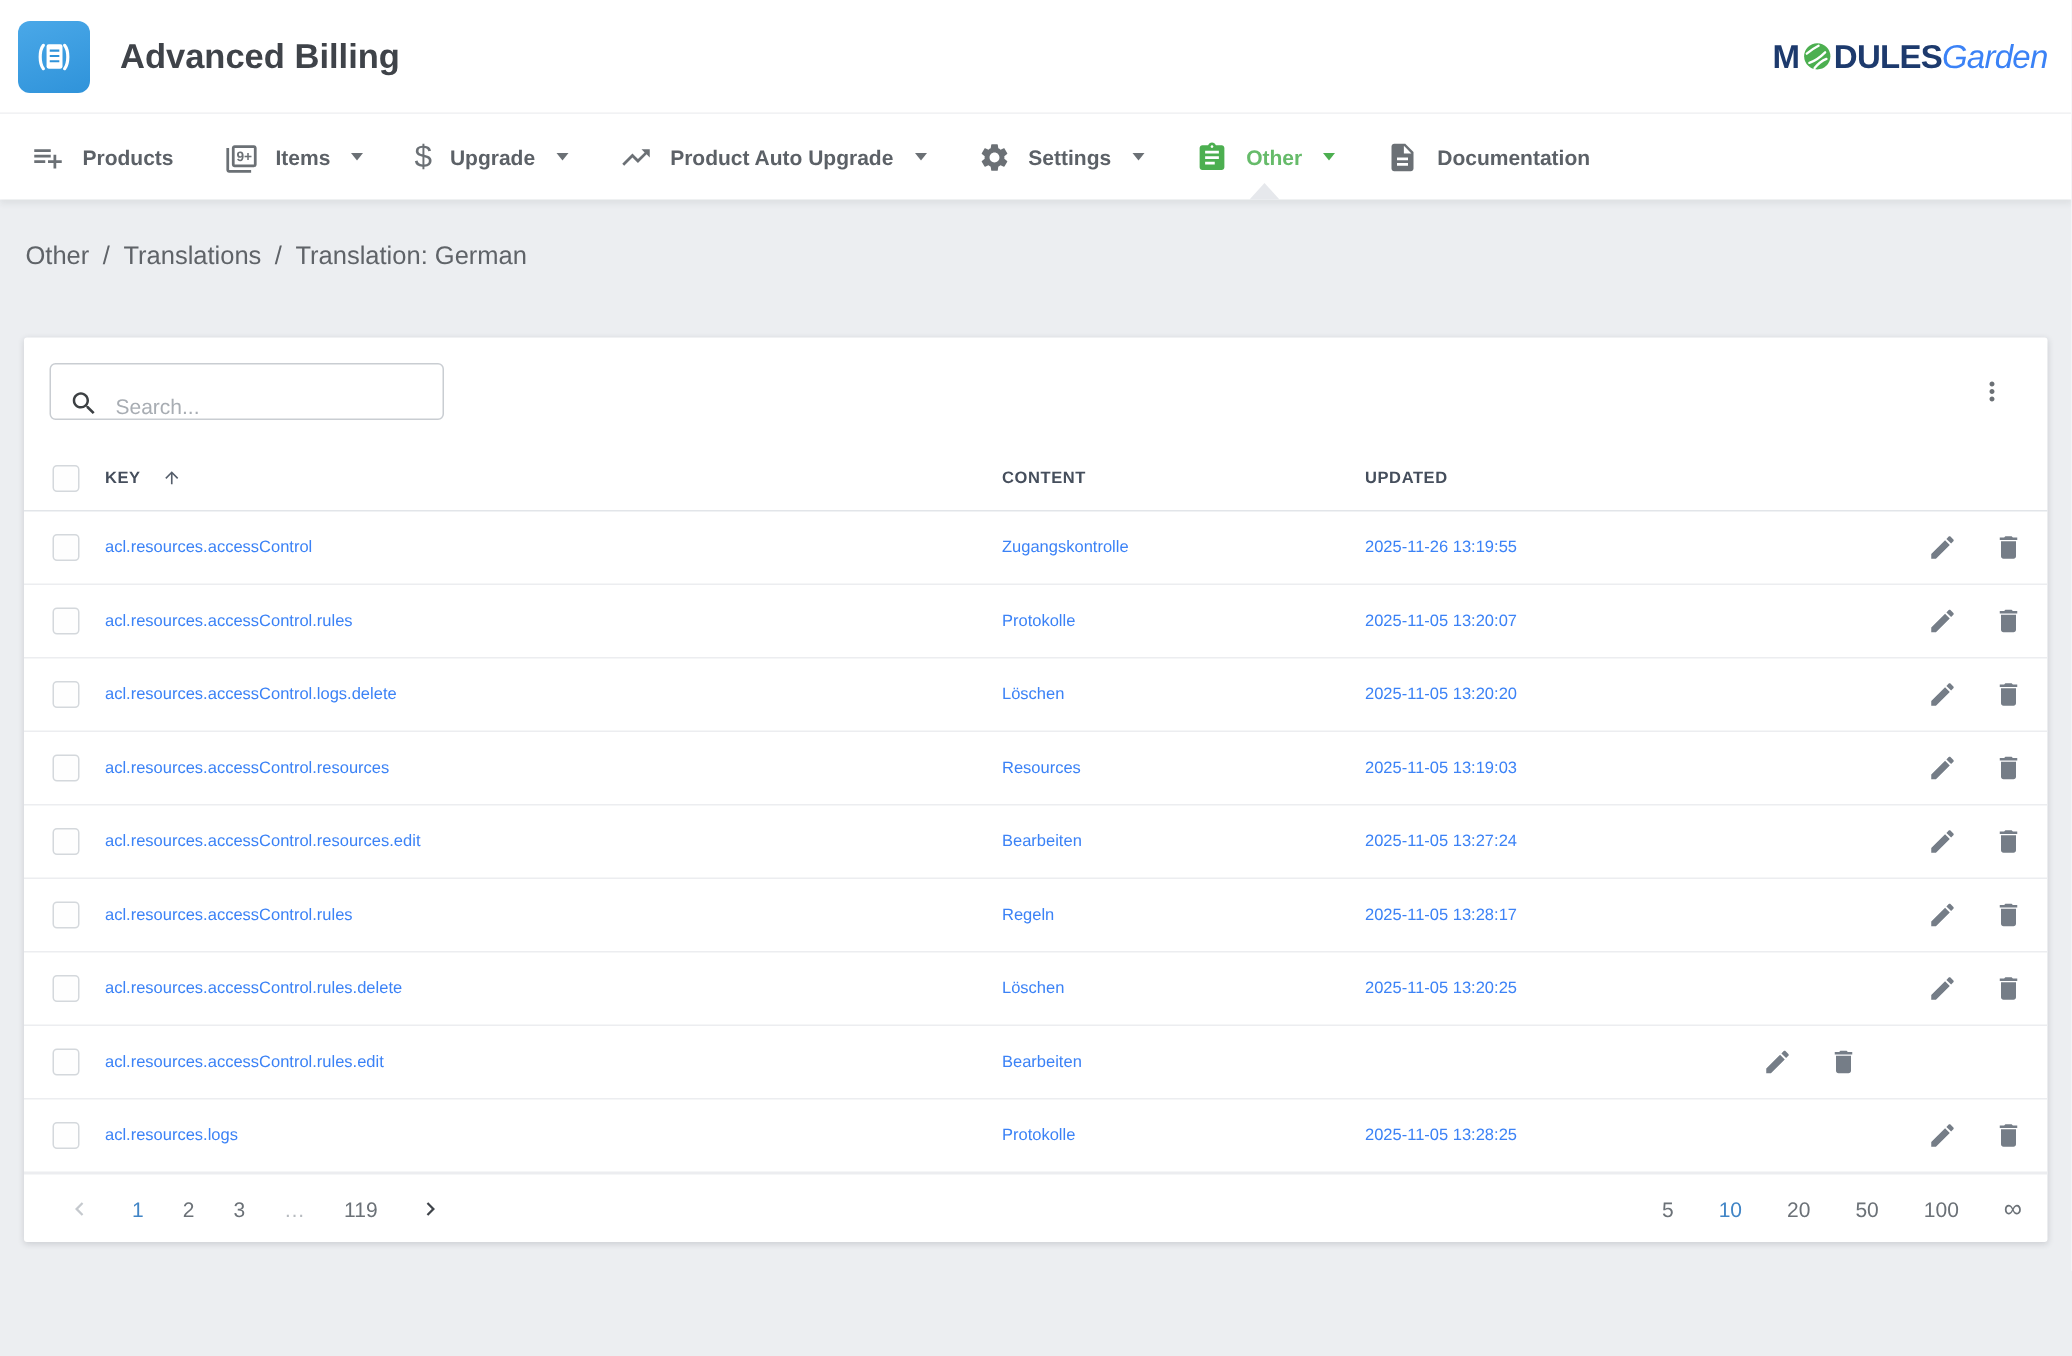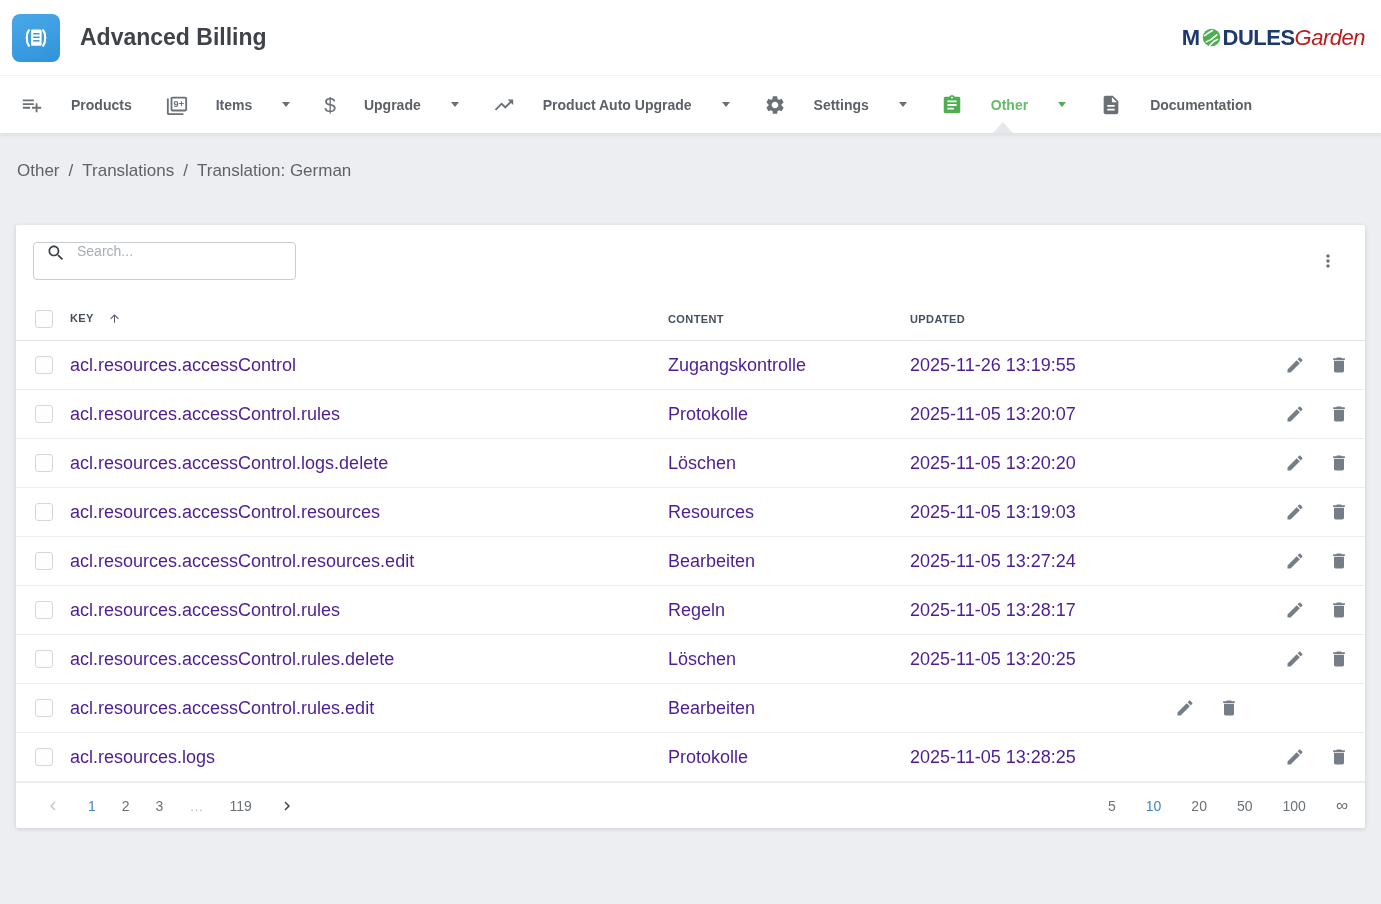--- a/index.html
+++ b/index.html
@@ -20,30 +20,30 @@
     background:linear-gradient(160deg,#4aa8e8,#2f93da);
     display:flex; align-items:center; justify-content:center;
     margin-left:-4px;
   }
   .app-title {
     margin-left:20px; font-size:23px; font-weight:bold; color:#3f4349;
   }
   .brand { margin-left:auto; display:flex; align-items:center; font-size:22px; line-height:1; }
   .brand .navy { color:#1d3a6d; font-weight:bold; letter-spacing:-0.5px; }
   .brand .globe { margin:0 1px; display:flex; }
-  .brand .green { color:#b91c1c; font-weight:normal; font-style:italic; letter-spacing:-0.5px; }
+  .brand .green { color:#3b82f6; font-weight:normal; font-style:italic; letter-spacing:-0.5px; }
   
   .navbar {
     height:58px; background:#fff; display:flex; align-items:stretch;
     padding:0 4px; position:relative;
     border-top:1px solid #f1f2f4;
     box-shadow:0 3px 4px rgba(40,50,60,0.07);
   }
   .nav-item {
-    display:flex; align-items:center; gap:28px; padding:0 17px;
+    display:flex; align-items:center; gap:12px; padding:0 17px;
     font-size:14px; font-weight:bold; color:#5c6167; cursor:pointer;
     position:relative;
   }
   .nav-item .nicon { display:flex; color:#6b7075; }
   .nav-item .nicon svg { fill:#6b7075; }
   .nav-item.active { color:#66bb6a; }
   .nav-item.active .nicon svg { fill:#4caf50; }
   .nav-item.active .caret { color:#4caf50; }
   .caret {
     width:0; height:0; margin-left:2px;
@@ -62,21 +62,21 @@
   .breadcrumb { font-size:17px; color:#5f6368; margin-left:1px; margin-bottom:44px; display:flex; gap:9px; }
   .breadcrumb .sep { color:#5f6368; }
   
   .card {
     background:#fff; border-radius:2px;
     box-shadow:0 1px 4px rgba(30,40,50,0.16);
   }
   .toolbar { display:flex; align-items:center; justify-content:space-between; padding:17px; }
   .search-box {
     width:263px; height:38px; border:1px solid #c9cdd2; border-radius:4px;
-    display:flex; align-items:flex-start; padding:0 12px; gap:11px; background:#fff;
+    display:flex; align-items:flex-end; padding:0 12px; gap:11px; background:#fff;
   }
   .search-box svg { fill:#3c4043; flex:none; }
   .search-box input {
     border:none; outline:none; width:100%; font-size:14px; color:#5f6368;
     font-family:"Liberation Sans", sans-serif; background:transparent;
   }
   .search-box input::placeholder { color:#a8adb3; }
   .kebab-btn { background:none; border:none; cursor:pointer; padding:4px; margin-right:6px; display:flex; }
   .kebab-btn svg { fill:#6b7075; }
   
@@ -87,25 +87,25 @@
     border-bottom:1px solid #ecedf0;
   }
   .trow.thead { height:44px; border-bottom:1px solid #e2e5e9; }
   .cb-cell { padding-left:19px; }
   .checkbox {
     width:18px; height:18px; border:1px solid #d4d8dc; border-radius:3px;
     background:#fefefe; cursor:pointer; display:block;
   }
   .th-label {
     font-size:11px; font-weight:bold; color:#454e5c; letter-spacing:0.4px;
-    display:flex; align-items:flex-start; gap:14px;
+    display:flex; align-items:center; gap:14px;
   }
   .sort-arrow { display:flex; }
   .sort-arrow svg { fill:#555e6b; }
-  .cell { font-size:18px; color:#4c1d95; white-space:nowrap; overflow:hidden; text-overflow:ellipsis; }
+  .cell { font-size:11px; color:#3b82f6; white-space:nowrap; overflow:hidden; text-overflow:ellipsis; }
   .actions-cell { display:flex; justify-content:flex-end; align-items:center; gap:24px; padding-right:16px; }
   .icon-btn { background:none; border:none; cursor:pointer; padding:0; display:flex; }
   .icon-btn svg { fill:#757d87; }
   
   .pagination {
     display:flex; align-items:center; justify-content:space-between;
     height:46px; border-top:1px solid #ecedf0; padding:0 17px 0 28px;
   }
   .pages, .sizes { display:flex; align-items:center; }
   .pg { background:none; border:none; cursor:pointer; font-family:"Liberation Sans", sans-serif;

